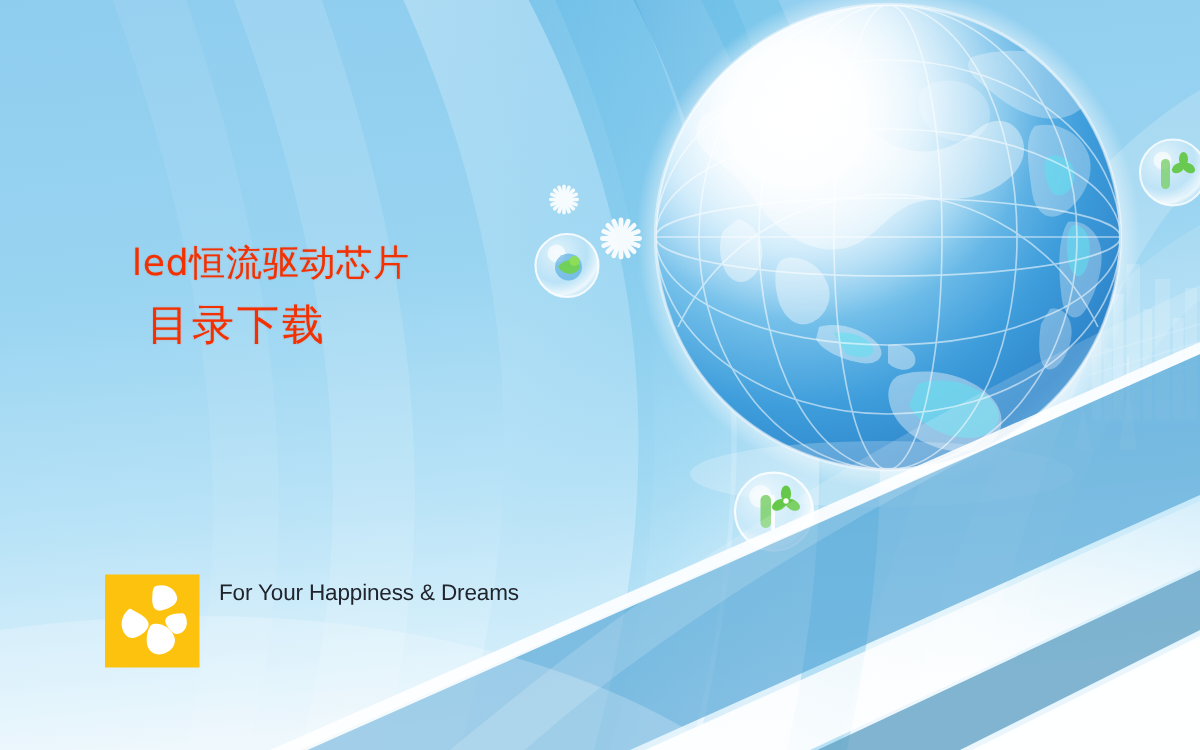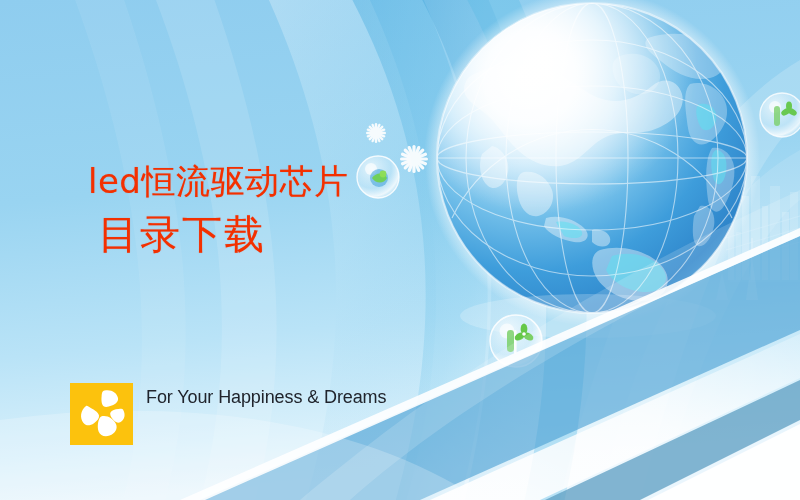--- a/index.html
+++ b/index.html
@@ -17,37 +17,37 @@
   svg.layer{display:block;}
 
   
   #headline{
     position:absolute;left:88px;top:163px;z-index:40;
     line-height:1.08;
     color:#f33000;
     font-family:"DejaVu Sans","Liberation Sans",sans-serif;
     text-shadow:0 0 1px rgba(243,48,0,.4);
   }
-  #headline .l1{display:block;font-size:34px;letter-spacing:.5px;}
-  #headline .l2{display:block;font-size:40px;margin-left:10px;margin-top:13px;letter-spacing:2px;}
+  #headline .l1{display:block;font-size:24px;letter-spacing:.5px;}
+  #headline .l2{display:block;font-size:28px;margin-left:10px;margin-top:13px;letter-spacing:2px;}
 
   
   #logo{position:absolute;left:70px;top:383px;z-index:45;display:flex;align-items:flex-start;}
   #logomark{width:63px;height:62px;background:#fcc20d;position:relative;flex:0 0 auto;}
   #logomark svg{position:absolute;left:0;top:0;}
   #logotype{margin-left:13px;padding-top:2px;}
   #logoname{
     font-family:"Liberation Sans",sans-serif;
     font-weight:bold;font-size:31px;color:#1a3a77;
     letter-spacing:-0.5px;line-height:1;white-space:nowrap;
   }
   #logoname .reg{font-size:15px;vertical-align:super;letter-spacing:0;}
   #logotag{
     font-family:"Liberation Sans",sans-serif;
-    font-size:18px;color:#20242c;margin-top:2px;
+    font-size:15px;color:#20242c;margin-top:2px;
     letter-spacing:-0.1px;white-space:nowrap;
   }
 </style>
 </head>
 <body>
 
 <div id="stage">
 
   <svg class="layer" viewBox="0 0 800 500" preserveAspectRatio="none" xmlns="http://www.w3.org/2000/svg">
     <defs>

